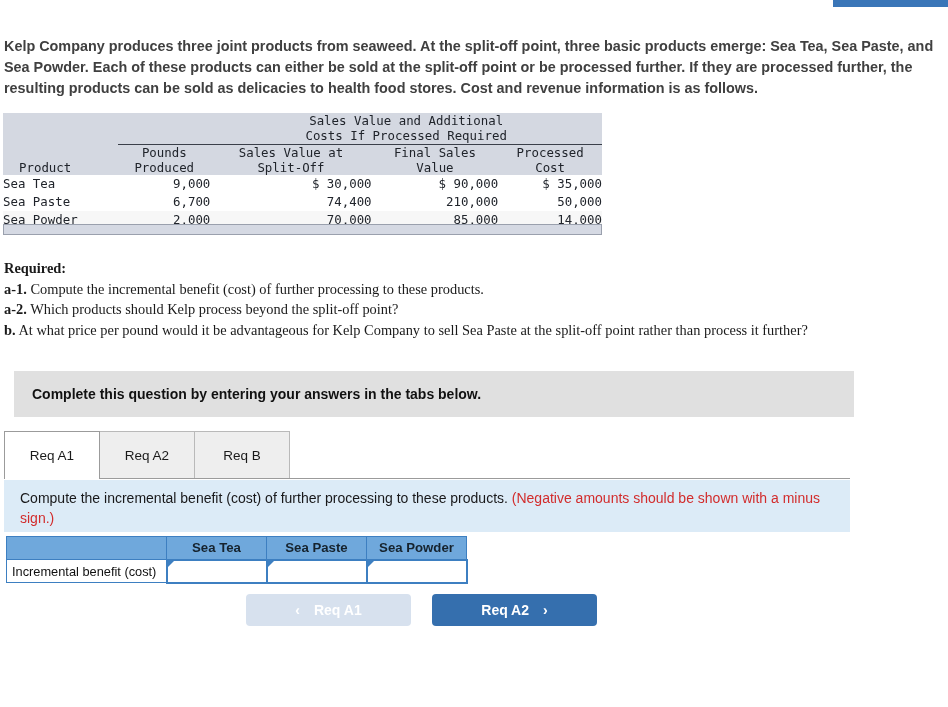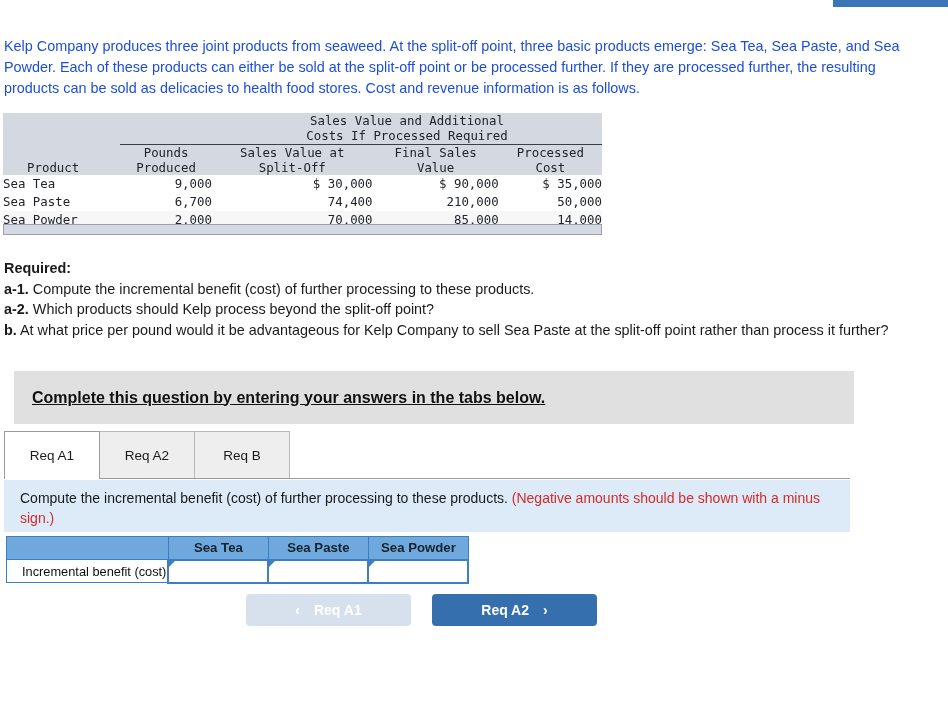--- a/index.html
+++ b/index.html
@@ -29,21 +29,22 @@
   }
 
   
   .problem {
     position: absolute;
     top: 36px;
     left: 4px;
     width: 930px;
     line-height: 21px;
     font-size: 14.4px;
-    color: #1d4ed8;
+    color: #404040;
+    font-weight: bold;
   }
 
   
   .data-table-wrap {
     position: absolute;
     top: 113px;
     left: 3px;
     width: 599px;
   }
   table.data {
@@ -68,21 +69,21 @@
     height: 1px;
     font-size: 0;
     line-height: 0;
   }
   .colhead {
     text-align: center;
     line-height: 15px;
     vertical-align: bottom;
     padding-bottom: 2px;
   }
-  .colhead.left { text-align: left; padding-left: 24px; }
+  .colhead.left { text-align: left; padding-left: 16px; }
   table.data tbody td {
     padding: 1px 0 1px 0;
     line-height: 16px;
     background: #ffffff;
   }
   table.data tbody tr.alt td { background: #f7f7f7; }
   td.prod { text-align: left; padding-left: 16px; }
   td.num  { text-align: right; padding-right: 30px; }
   td.num2 { text-align: right; padding-right: 42px; }
   td.num3 { text-align: right; padding-right: 34px; }
@@ -99,38 +100,38 @@
   }
 
   
   .required {
     position: absolute;
     top: 258px;
     left: 4px;
     width: 930px;
     line-height: 20.5px;
     font-size: 14.4px;
+    font-family: Liberation Serif, serif;
   }
   .required .lbl { font-weight: bold; }
 
   
   .banner {
     position: absolute;
     top: 371px;
     left: 14px;
     width: 840px;
-    height: 53px;
+    height: 46px;
     background: #e0e0e0;
     display: flex;
     align-items: center;
     padding-left: 18px;
     font-weight: bold;
-    font-size: 16px;
+    font-size: 14px;
     color: #111;
-    text-decoration: underline;
   }
 
   
   .tabs {
     position: absolute;
     top: 431px;
     left: 4px;
     width: 846px;
     height: 48px;
     border-bottom: 1px solid #9b9b9b;
@@ -194,21 +195,21 @@
     width: 100px;
     text-align: center;
     font-size: 13.2px;
   }
   th.corner { background: #6fa8dc; width: 160px; border: 1px solid #3d7fc1; }
   td.rowlabel {
     background: #ffffff;
     border: 1px solid #3d7fc1;
     height: 23px;
     width: 160px;
-    padding-left: 15px;
+    padding-left: 5px;
     font-size: 12.8px;
     color: #101010;
     white-space: nowrap;
   }
   td.cell {
     background: #ffffff;
     border: 2px solid #3d7fc1;
     height: 23px;
     width: 100px;
     position: relative;

